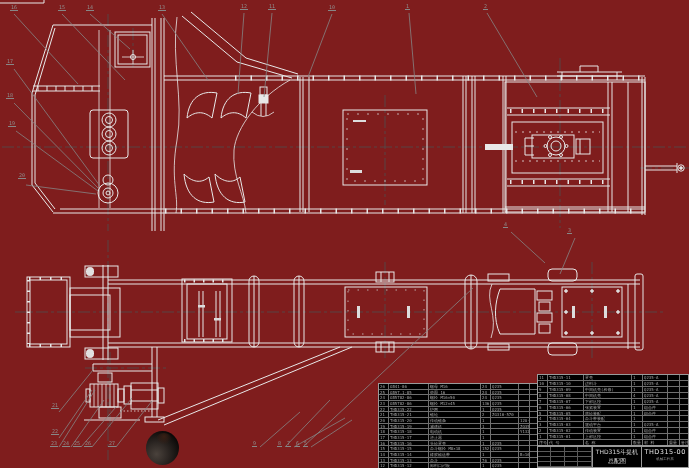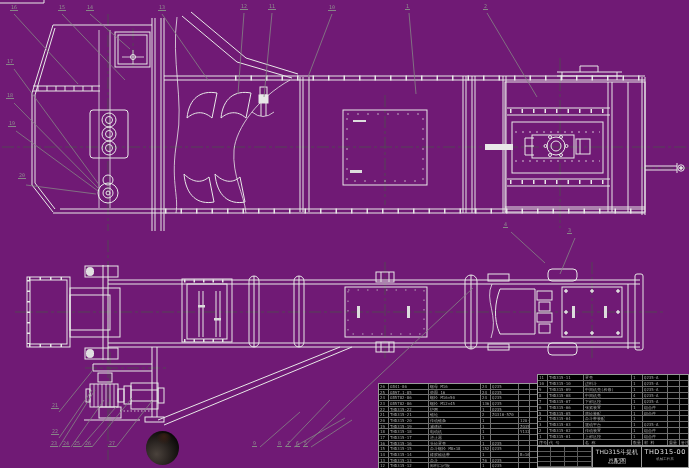--- a/index.html
+++ b/index.html
@@ -1,16 +1,16 @@
 <!DOCTYPE html>
 <html><head>
 <meta charset="utf-8">
 <style>
   html,body{margin:0;padding:0;background:#000;}
-  .canvas{position:relative;width:689px;height:468px;background:#701a75;overflow:hidden;
+  .canvas{position:relative;width:689px;height:468px;background:#7f1d1d;overflow:hidden;
           font-family:"DejaVu Sans",sans-serif;}
   svg{position:absolute;left:0;top:0;}
   .balloon{position:absolute;font-family:"DejaVu Sans Mono",monospace;font-size:5px;
            line-height:6px;color:#8f8f8f;border-bottom:1px solid #878787;padding:0 1px;}
   .bom{position:absolute;display:flex;flex-direction:column;border:1px solid #9a9a9a;
        background:#000;box-sizing:border-box;}
   .bom .tr{display:flex;flex:1 1 auto;border-bottom:1px solid #6f6f6f;min-height:0;}
   .bom .tr:last-child{border-bottom:none;}
   .bom .td{border-right:1px solid #6f6f6f;font-family:"DejaVu Sans Mono",monospace;
            font-size:4px;line-height:5px;color:#a8a8a8;overflow:hidden;white-space:nowrap;

